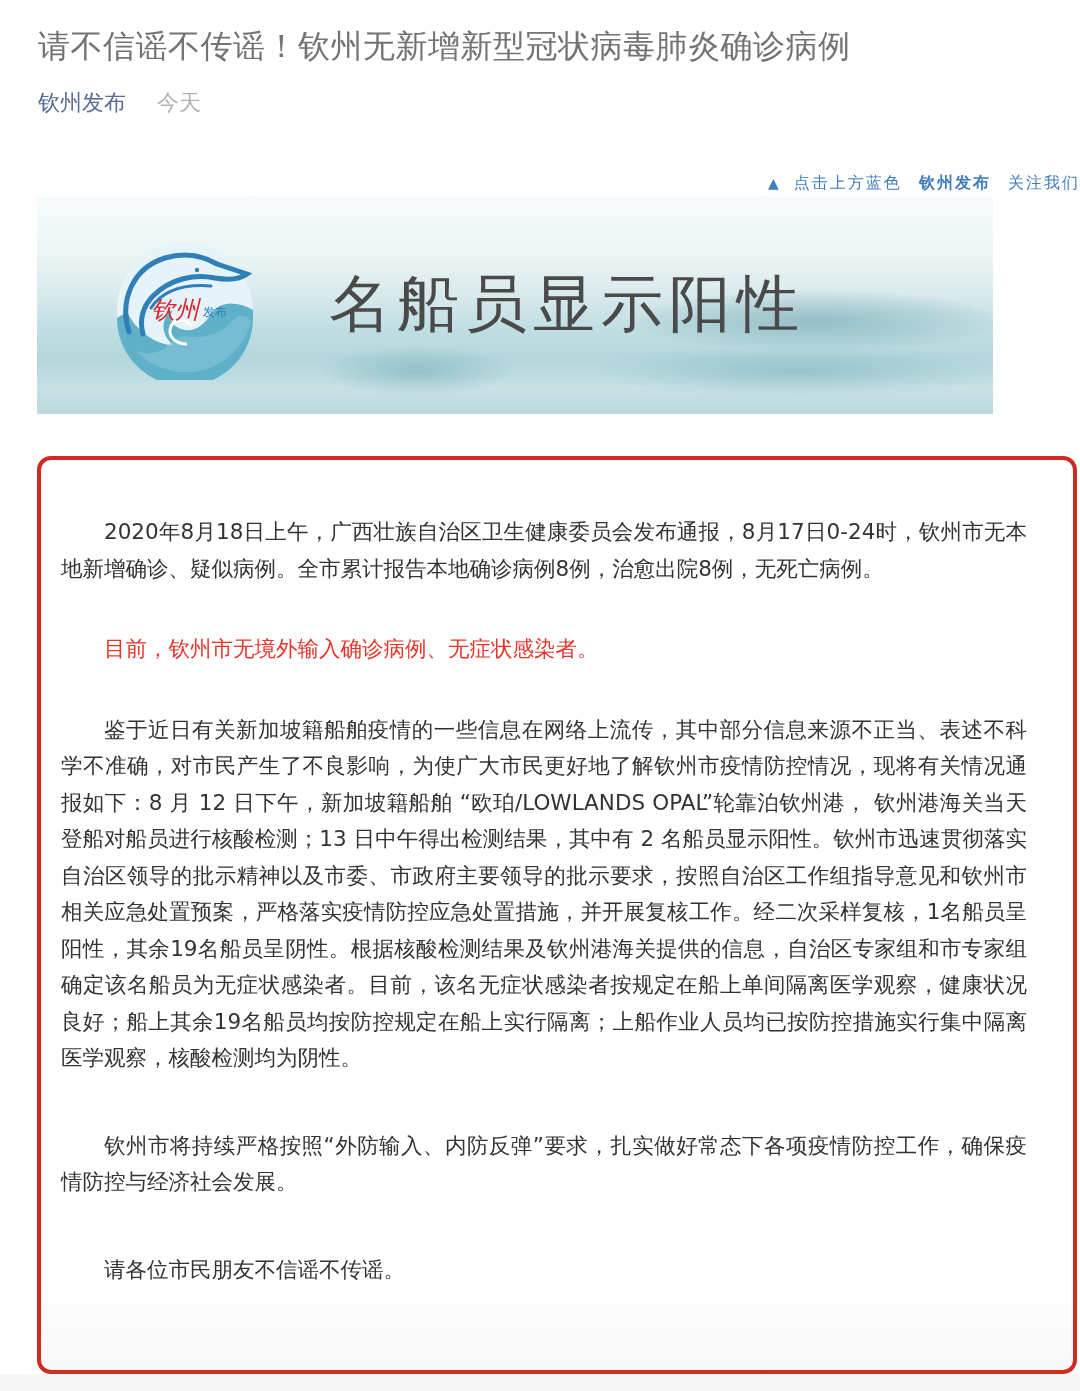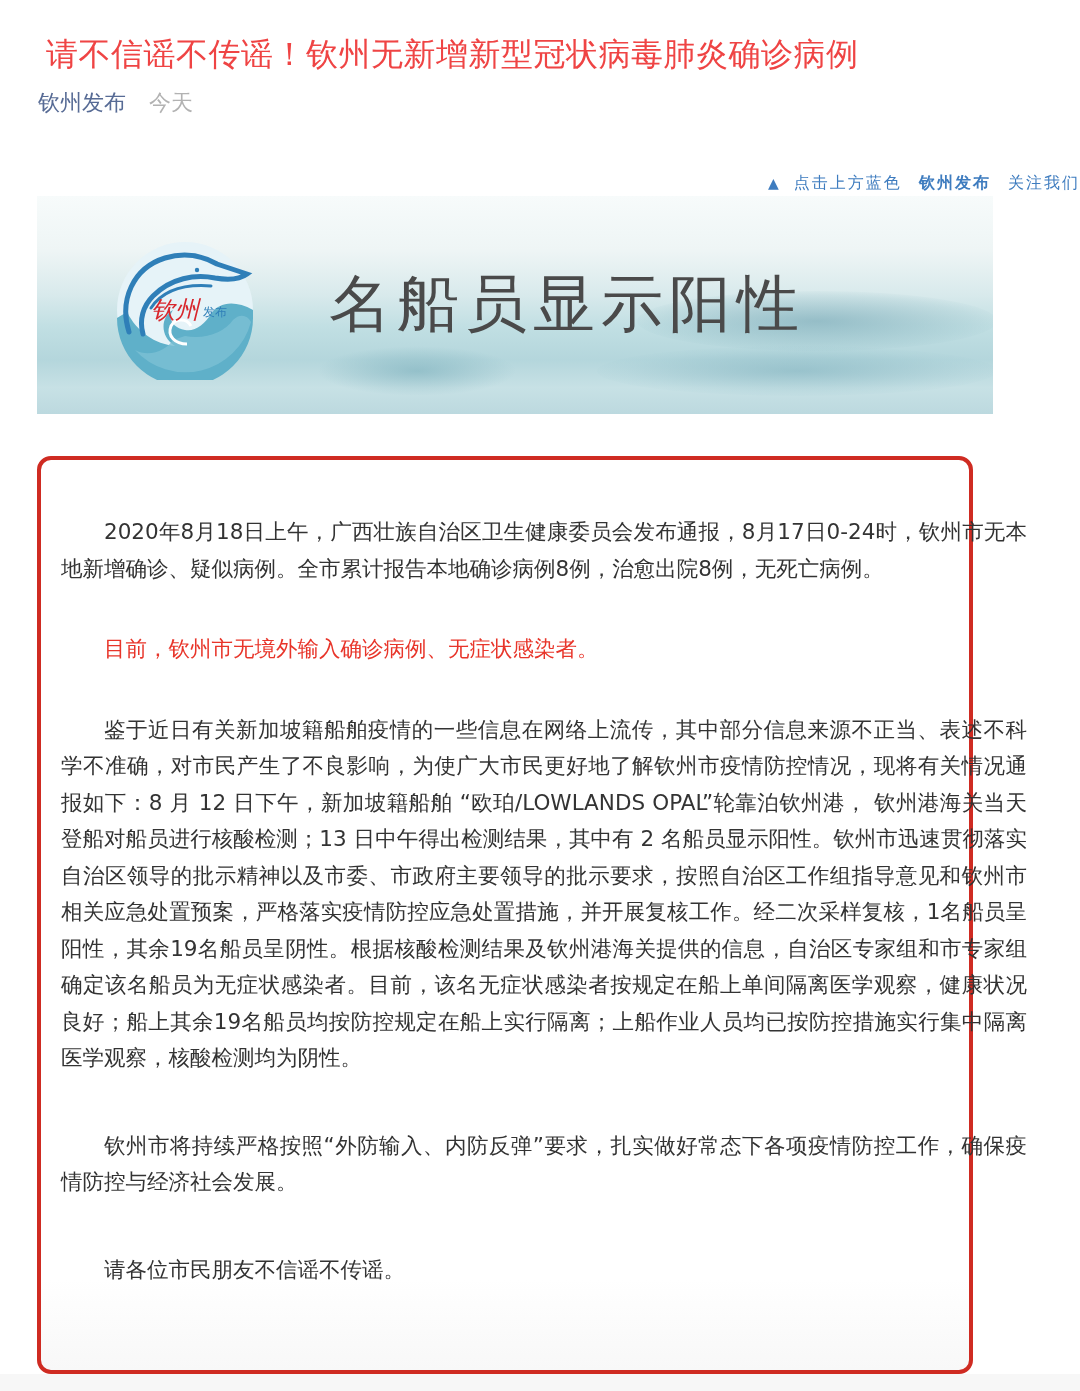--- a/index.html
+++ b/index.html
@@ -14,38 +14,38 @@
       overflow: hidden;
       font-family: "DejaVu Sans", "Liberation Sans", sans-serif;
       color: #333333;
     }
     .article-title {
       position: absolute;
       left: 38px;
       top: 24px;
       font-size: 32px;
       line-height: 44px;
-      color: #ef4444;
+      color: #737373;
       font-weight: normal;
-      margin: 8px;
+      margin: 0;
       letter-spacing: 0.5px;
     }
     .meta {
       position: absolute;
       left: 38px;
       top: 88px;
       font-size: 22px;
       line-height: 30px;
     }
     .meta .account {
       color: #576b95;
     }
     .meta .date {
       color: #b2b2b2;
-      margin-left: 16px;
+      margin-left: 24px;
     }
     .follow-hint {
       position: absolute;
       left: 0;
       width: 1080px;
       top: 170px;
       text-align: right;
       font-size: 16px;
       line-height: 26px;
       color: #3e7cbf;
@@ -91,21 +91,21 @@
       font-family: "DejaVu Serif", "Liberation Serif", serif;
       font-size: 62px;
       line-height: 80px;
       color: #4a4a4a;
       letter-spacing: 6px;
     }
     .notice-box {
       position: absolute;
       left: 37px;
       top: 456px;
-      width: 936px;
+      width: 1040px;
       height: 918px;
       box-sizing: border-box;
       border: 4px solid #cf2b22;
       border-radius: 14px;
       background: linear-gradient(180deg, #ffffff 0%, #ffffff 90%, #f8f8f8 100%);
     }
     .notice-body {
       position: absolute;
       left: 20px;
       top: 54px;

